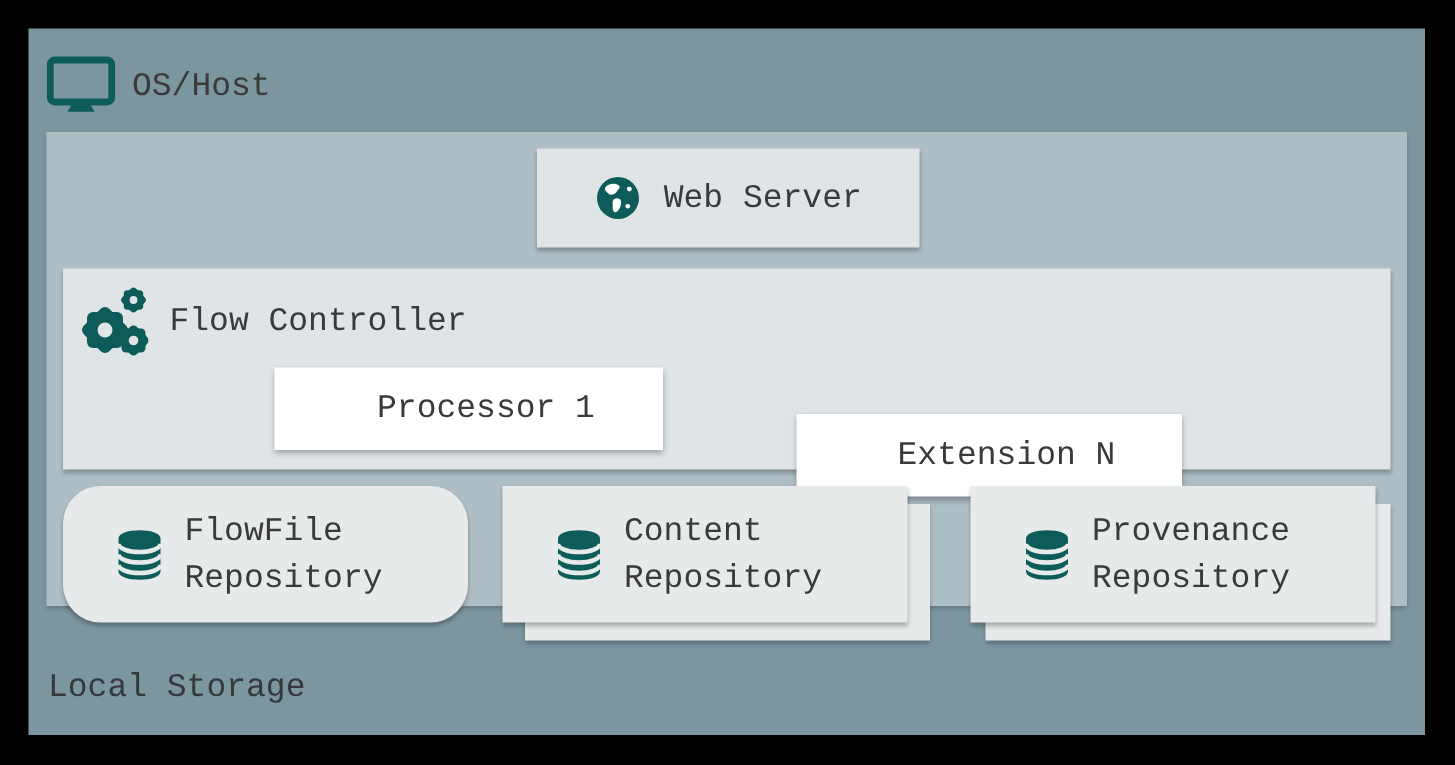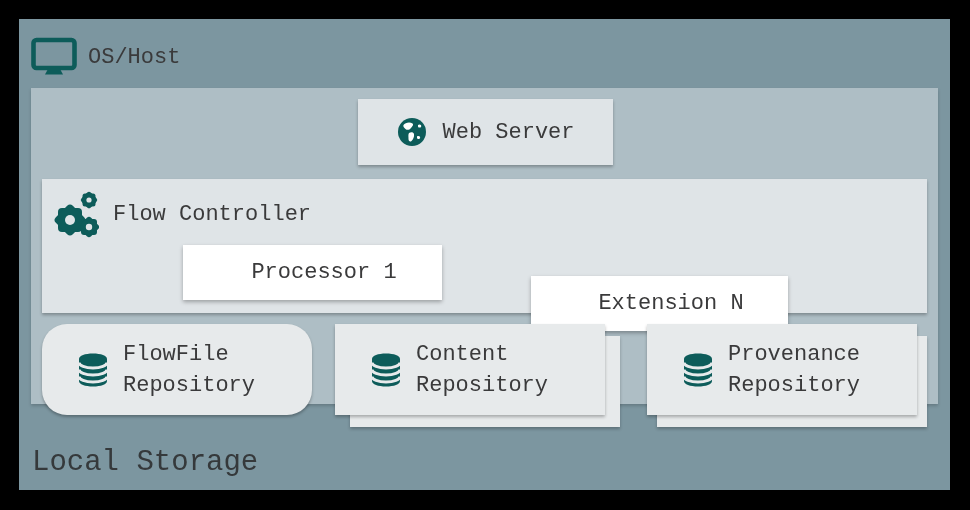--- a/index.html
+++ b/index.html
@@ -38,21 +38,21 @@
              box-shadow:0 2px 3px rgba(0,0,0,.28);}
   .repo{display:flex;align-items:center;padding-left:34px;gap:13px;}
   .repo{top:236px;}
   .repo-flowfile{left:11px;border-radius:25px;}
   .repo-content{left:304px;}
   .repo-provenance{left:616px;}
   .repo-back{top:248px;box-shadow:0 2px 3px rgba(0,0,0,.25);}
   .back-content{left:319px;}
   .back-provenance{left:626px;}
   .repo-text{font-size:22px;line-height:31px;color:var(--text);display:flex;flex-direction:column;}
-  .local-storage{position:absolute;left:13px;top:427px;font-size:29px;color:#35393b;}
+  .local-storage{position:absolute;left:13px;top:427px;font-size:22px;color:#35393b;}
   svg{display:block;flex-shrink:0;}
 </style>
 </head>
 <body>
 
 <div class="canvas">
   <div class="os-host">
 
     <div class="hdr os-hdr">
       <svg width="46" height="40" viewBox="0 0 46 40">

